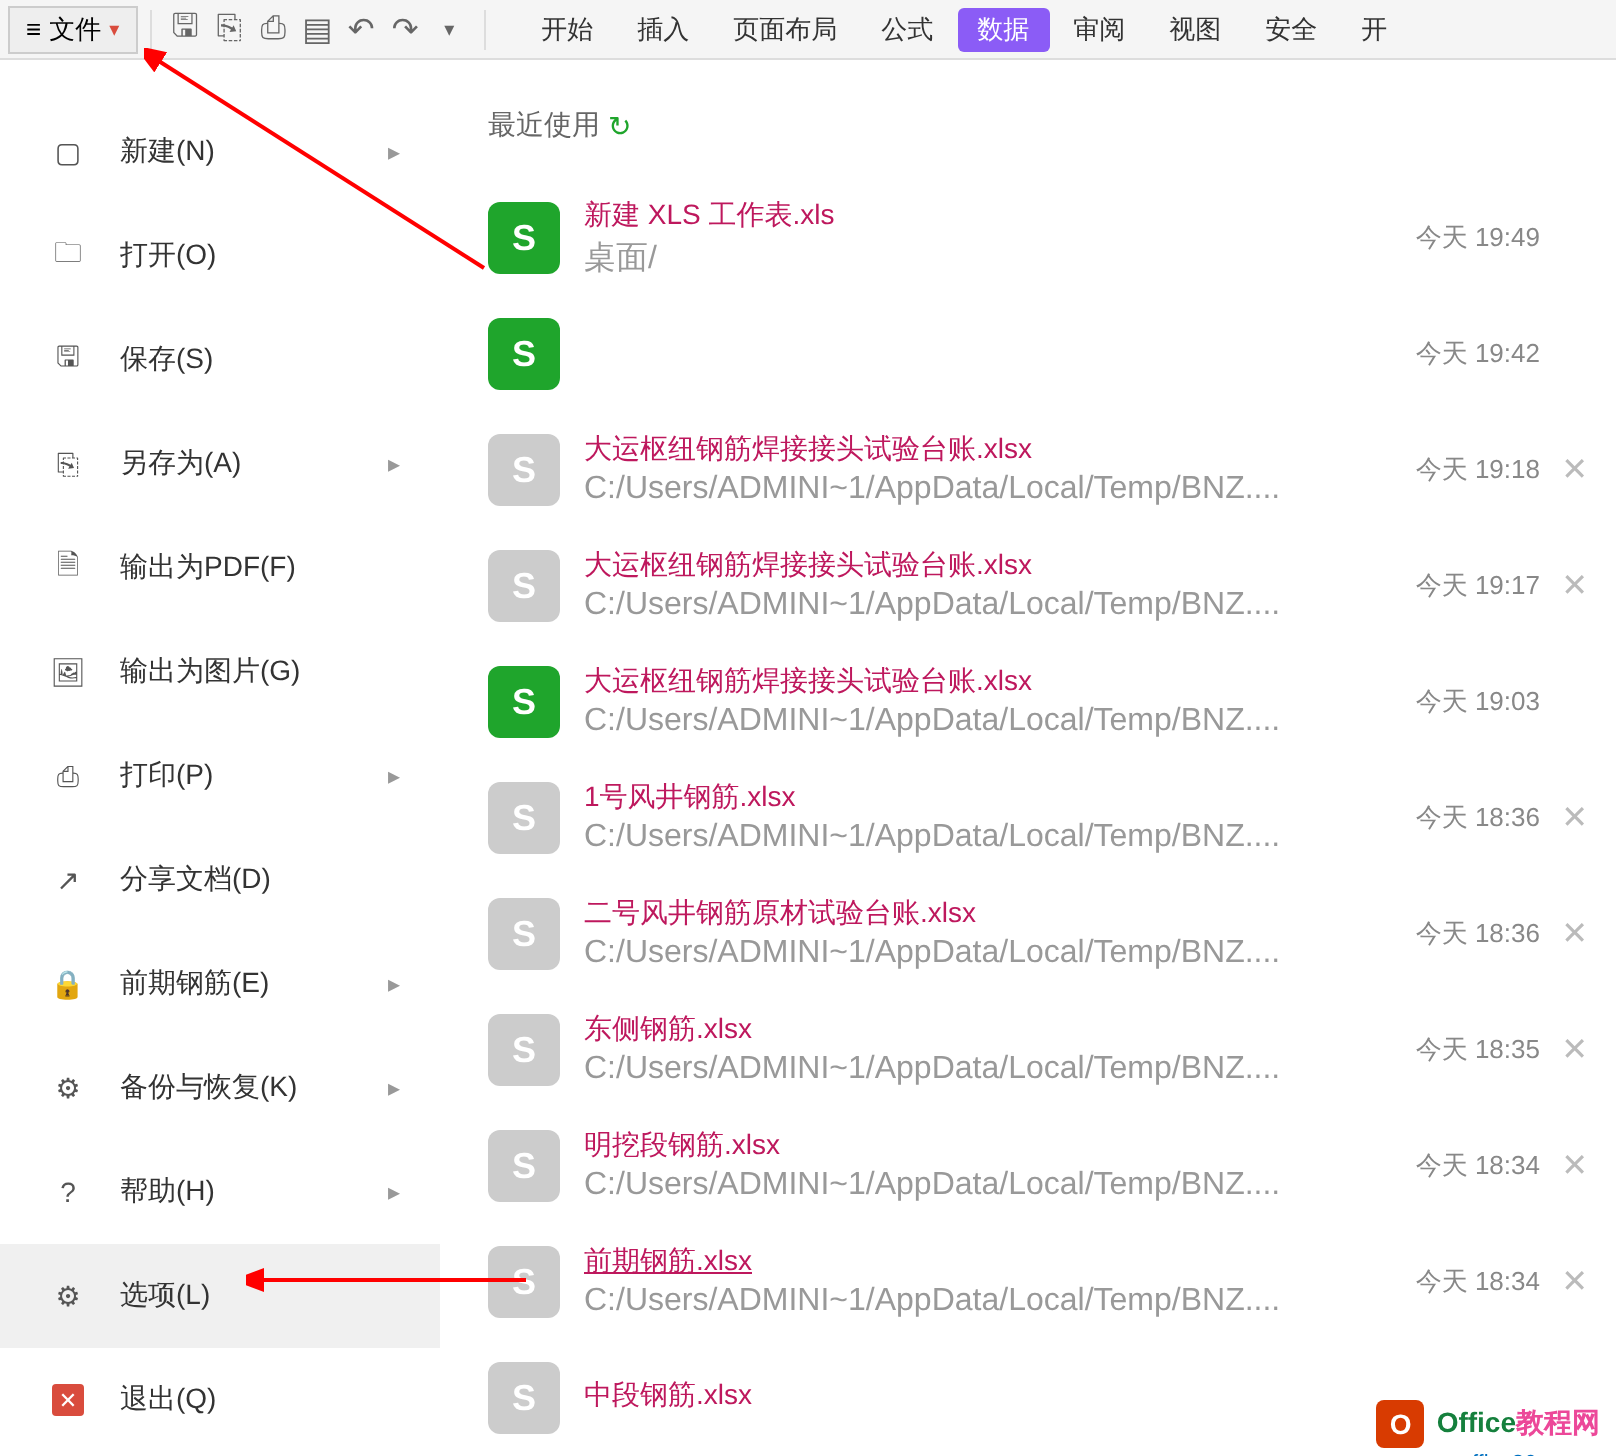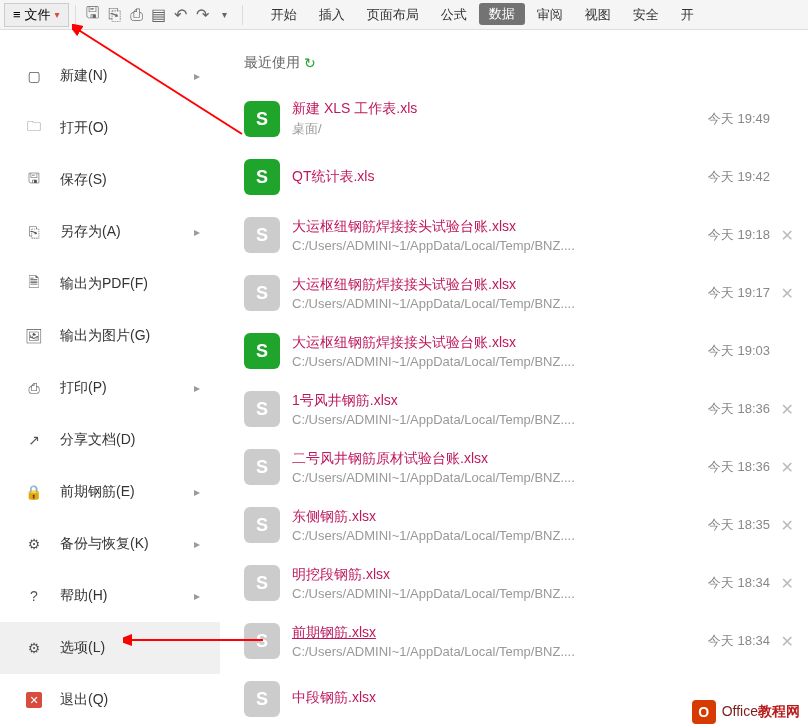--- a/index.html
+++ b/index.html
@@ -3,51 +3,51 @@
   <meta charset="utf-8">
   <style>
     * { margin: 0; padding: 0; box-sizing: border-box; font-family: "Microsoft YaHei", Arial, sans-serif; }
     body { width: 808px; height: 728px; overflow: hidden; background: #fff; position: relative; }
     
     .toolbar { height: 30px; background: #f5f5f5; border-bottom: 1px solid #ddd; display: flex; align-items: center; padding: 0 4px; }
     .file-btn { display: flex; align-items: center; padding: 2px 8px; background: #eee; border: 1px solid #ccc; cursor: pointer; gap: 4px; font-size: 13px; }
     .tb-sep { width: 1px; height: 20px; background: #ddd; margin: 0 6px; }
     .tb-icon { width: 16px; height: 16px; display: flex; align-items: center; justify-content: center; color: #666; cursor: pointer; margin: 0 3px; }
     .tab { padding: 3px 10px; font-size: 13px; cursor: pointer; color: #333; }
-    .tab.active { background: #737373; color: #fff; border-radius: 3px; padding: 2px 10px; }
-    .tabbar { display: flex; align-items: flex-start; margin-left: 12px; gap: 2px; }
+    .tab.active { background: #8b5cf6; color: #fff; border-radius: 3px; padding: 2px 10px; }
+    .tabbar { display: flex; align-items: center; margin-left: 12px; gap: 2px; }
     
     .content { display: flex; height: calc(100% - 30px); }
     .sidebar { width: 220px; background: #fff; padding-top: 20px; }
     .side-item { display: flex; align-items: center; height: 52px; padding-left: 24px; font-size: 14px; color: #333; cursor: pointer; position: relative; }
     .side-item:hover, .side-item.hover { background: #f0f0f0; }
     .side-ico { width: 20px; height: 20px; margin-right: 16px; display: flex; align-items: center; justify-content: center; color: #555; }
     .side-chev { position: absolute; right: 20px; color: #999; font-size: 12px; }
     .exit-ico { background: #d94c3d; color: #fff; width: 16px; height: 16px; display: flex; align-items: center; justify-content: center; font-size: 11px; border-radius: 2px; }
     
     .main { flex: 1; padding: 24px 8px 0 24px; overflow-y: auto; position: relative; }
     .recent-hdr { font-size: 14px; color: #666; margin-bottom: 18px; display: flex; align-items: center; gap: 4px; }
     .refresh-ico { color: #1fa52c; font-size: 14px; }
     
     .file-row { display: flex; align-items: center; padding: 8px 0; min-height: 58px; position: relative; cursor: pointer; }
     .file-thumb { width: 36px; height: 36px; background: #1fa52c; color: #fff; border-radius: 6px; display: flex; align-items: center; justify-content: center; font-size: 18px; font-weight: bold; margin-right: 12px; flex-shrink: 0; }
     .file-thumb.gray { background: #ccc; }
     .file-info { flex: 1; min-width: 0; }
     .file-name { font-size: 14px; color: #be185d; white-space: nowrap; overflow: hidden; text-overflow: ellipsis; }
-    .file-path { font-size: 13px; color: #999; margin-top: 2px; white-space: nowrap; overflow: hidden; text-overflow: ellipsis; }
+    .file-path { font-size: 16px; color: #999; margin-top: 2px; white-space: nowrap; overflow: hidden; text-overflow: ellipsis; }
     .file-time { font-size: 13px; color: #888; margin-left: 10px; margin-right: 30px; flex-shrink: 0; }
     .file-close { position: absolute; right: 6px; color: #bbb; font-size: 16px; cursor: pointer; }
     .underlined .file-name { text-decoration: underline; }
     
     .arrow1 { position: absolute; left: 72px; top: 24px; pointer-events: none; z-index: 10; }
     .arrow2 { position: absolute; left: 123px; top: 620px; pointer-events: none; z-index: 10; }
     .watermark { position: absolute; right: 8px; bottom: 4px; display: flex; align-items: center; gap: 6px; font-size: 14px; z-index: 11; pointer-events: none; }
     .wm-ico { width: 24px; height: 24px; background: #d83b01; color: #fff; display: flex; align-items: center; justify-content: center; border-radius: 4px; font-weight: bold; font-size: 14px; }
-    .wm-t1 { color: #7f1d1d; font-weight: normal; }
-    .wm-t2 { color: #b91c1c; font-weight: bold; }
+    .wm-t1 { color: #15803d; font-weight: bold; }
+    .wm-t2 { color: #ec4899; font-weight: bold; }
     .wm-url { position: absolute; right: 8px; bottom: -14px; font-size: 11px; color: #0070c0; }
   </style>
 </head>
 <body>
 
 <div class="toolbar">
   <div class="file-btn">
     <span>≡</span>
     <span>文件</span>
     <span style="color:#d94c3d;font-size:10px">▾</span>
@@ -147,21 +147,20 @@
           <div class="file-thumb">S</div>
           <div class="file-info">
             <div class="file-name">新建 XLS 工作表.xls</div>
             <div class="file-path">桌面/</div>
           </div>
           <div class="file-time">今天 19:49</div>
         </div>
         <div class="file-row">
           <div class="file-thumb">S</div>
           <div class="file-info">
-            <div class="file-name">QT统计表.xls</div>
           </div>
           <div class="file-time">今天 19:42</div>
         </div>
         <div class="file-row">
           <div class="file-thumb gray">S</div>
           <div class="file-info">
             <div class="file-name">大运枢纽钢筋焊接接头试验台账.xlsx</div>
             <div class="file-path">C:/Users/ADMINI~1/AppData/Local/Temp/BNZ....</div>
           </div>
           <div class="file-time">今天 19:18</div>

